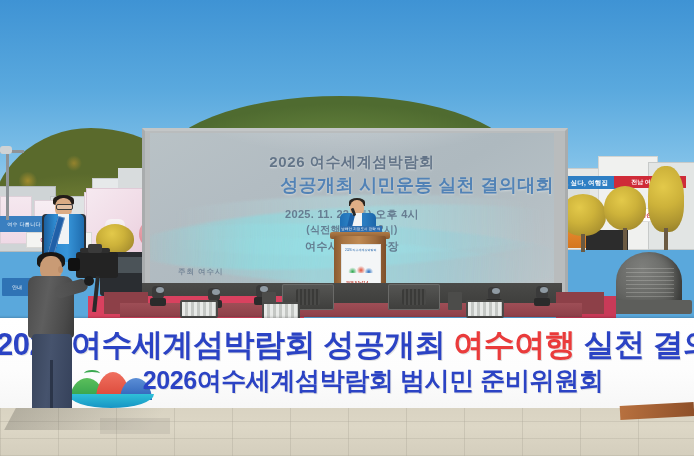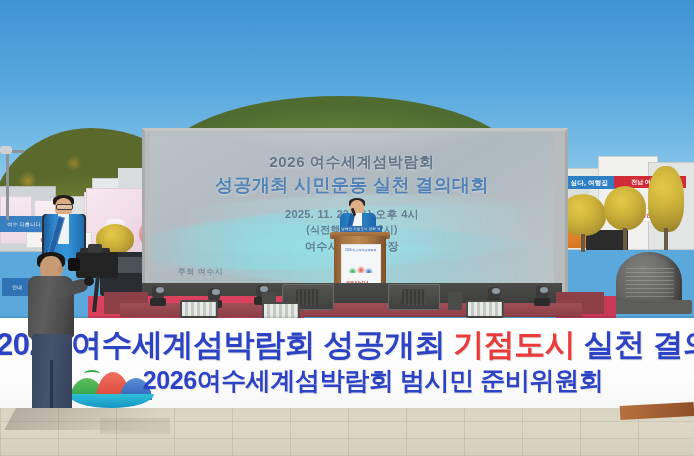--- a/index.html
+++ b/index.html
@@ -175,21 +175,21 @@
   .wv2{top:92px;height:46px;background:linear-gradient(90deg,rgba(110,200,220,0) 4%,rgba(140,230,235,.40) 40%,rgba(120,210,225,.22) 70%,rgba(110,200,220,0) 96%);transform:rotate(2.4deg);}
   .wv3{top:62px;height:36px;background:linear-gradient(90deg,rgba(160,235,240,0) 10%,rgba(180,245,248,.30) 48%,rgba(160,235,240,0) 88%);transform:rotate(-1.2deg);}
   .wv4{top:108px;height:34px;background:linear-gradient(90deg,rgba(120,205,220,0) 14%,rgba(150,230,238,.30) 52%,rgba(120,205,220,0) 86%);transform:rotate(3.6deg);}
 
   .led-t1{
     position:absolute;left:0;right:0;top:20px;text-align:center;
     font-size:15px;font-weight:bold;color:#5d6f84;letter-spacing:.6px;
     text-shadow:0 1px 2px rgba(255,255,255,.45);opacity:.92;
   }
   .led-t2{
-    position:absolute;left:0;right:0;top:40px;text-align:center;
+    position:absolute;left:0;right:0;top:40px;text-align:right;
     font-size:18px;font-weight:bold;color:#4d80b6;letter-spacing:.4px;
     text-shadow:0 1px 2px rgba(255,255,255,.4);opacity:.95;
   }
   .led-t3{
     position:absolute;left:0;right:0;top:74px;text-align:center;
     font-size:11px;font-weight:bold;color:#60748a;letter-spacing:.3px;opacity:.9;
   }
   .led-t4{
     position:absolute;left:0;right:0;top:90px;text-align:center;
     font-size:10px;font-weight:bold;color:#60748a;letter-spacing:.3px;opacity:.88;
@@ -555,21 +555,21 @@
 
   <div class="spk-box" style="left:282px;top:284px;"></div>
   <div class="spk-box" style="left:388px;top:284px;"></div>
   <div class="small-box" style="left:262px;top:292px;"></div>
   <div class="small-box" style="left:448px;top:292px;"></div>
   <div class="par-light" style="left:180px;top:300px;"></div>
   <div class="par-light" style="left:262px;top:302px;"></div>
   <div class="par-light" style="left:466px;top:300px;"></div>
 
   <div class="banner">
-    <div class="banner-line1"><span>2026 여수세계섬박람회 성공개최 </span><span class="red">기점도시</span><span> 실천 결의대회</span></div>
+    <div class="banner-line1"><span>2026 여수세계섬박람회 성공개최 </span><span class="red">여수여행</span><span> 실천 결의대회</span></div>
     <div class="banner-logo">
       <div class="bl-mark"></div>
       <div class="bl-green"></div>
       <div class="bl-red"></div>
       <div class="bl-blue"></div>
       <div class="bl-wave"></div>
     </div>
     <div class="banner-line2">2026여수세계섬박람회 범시민 준비위원회</div>
   </div>
 

